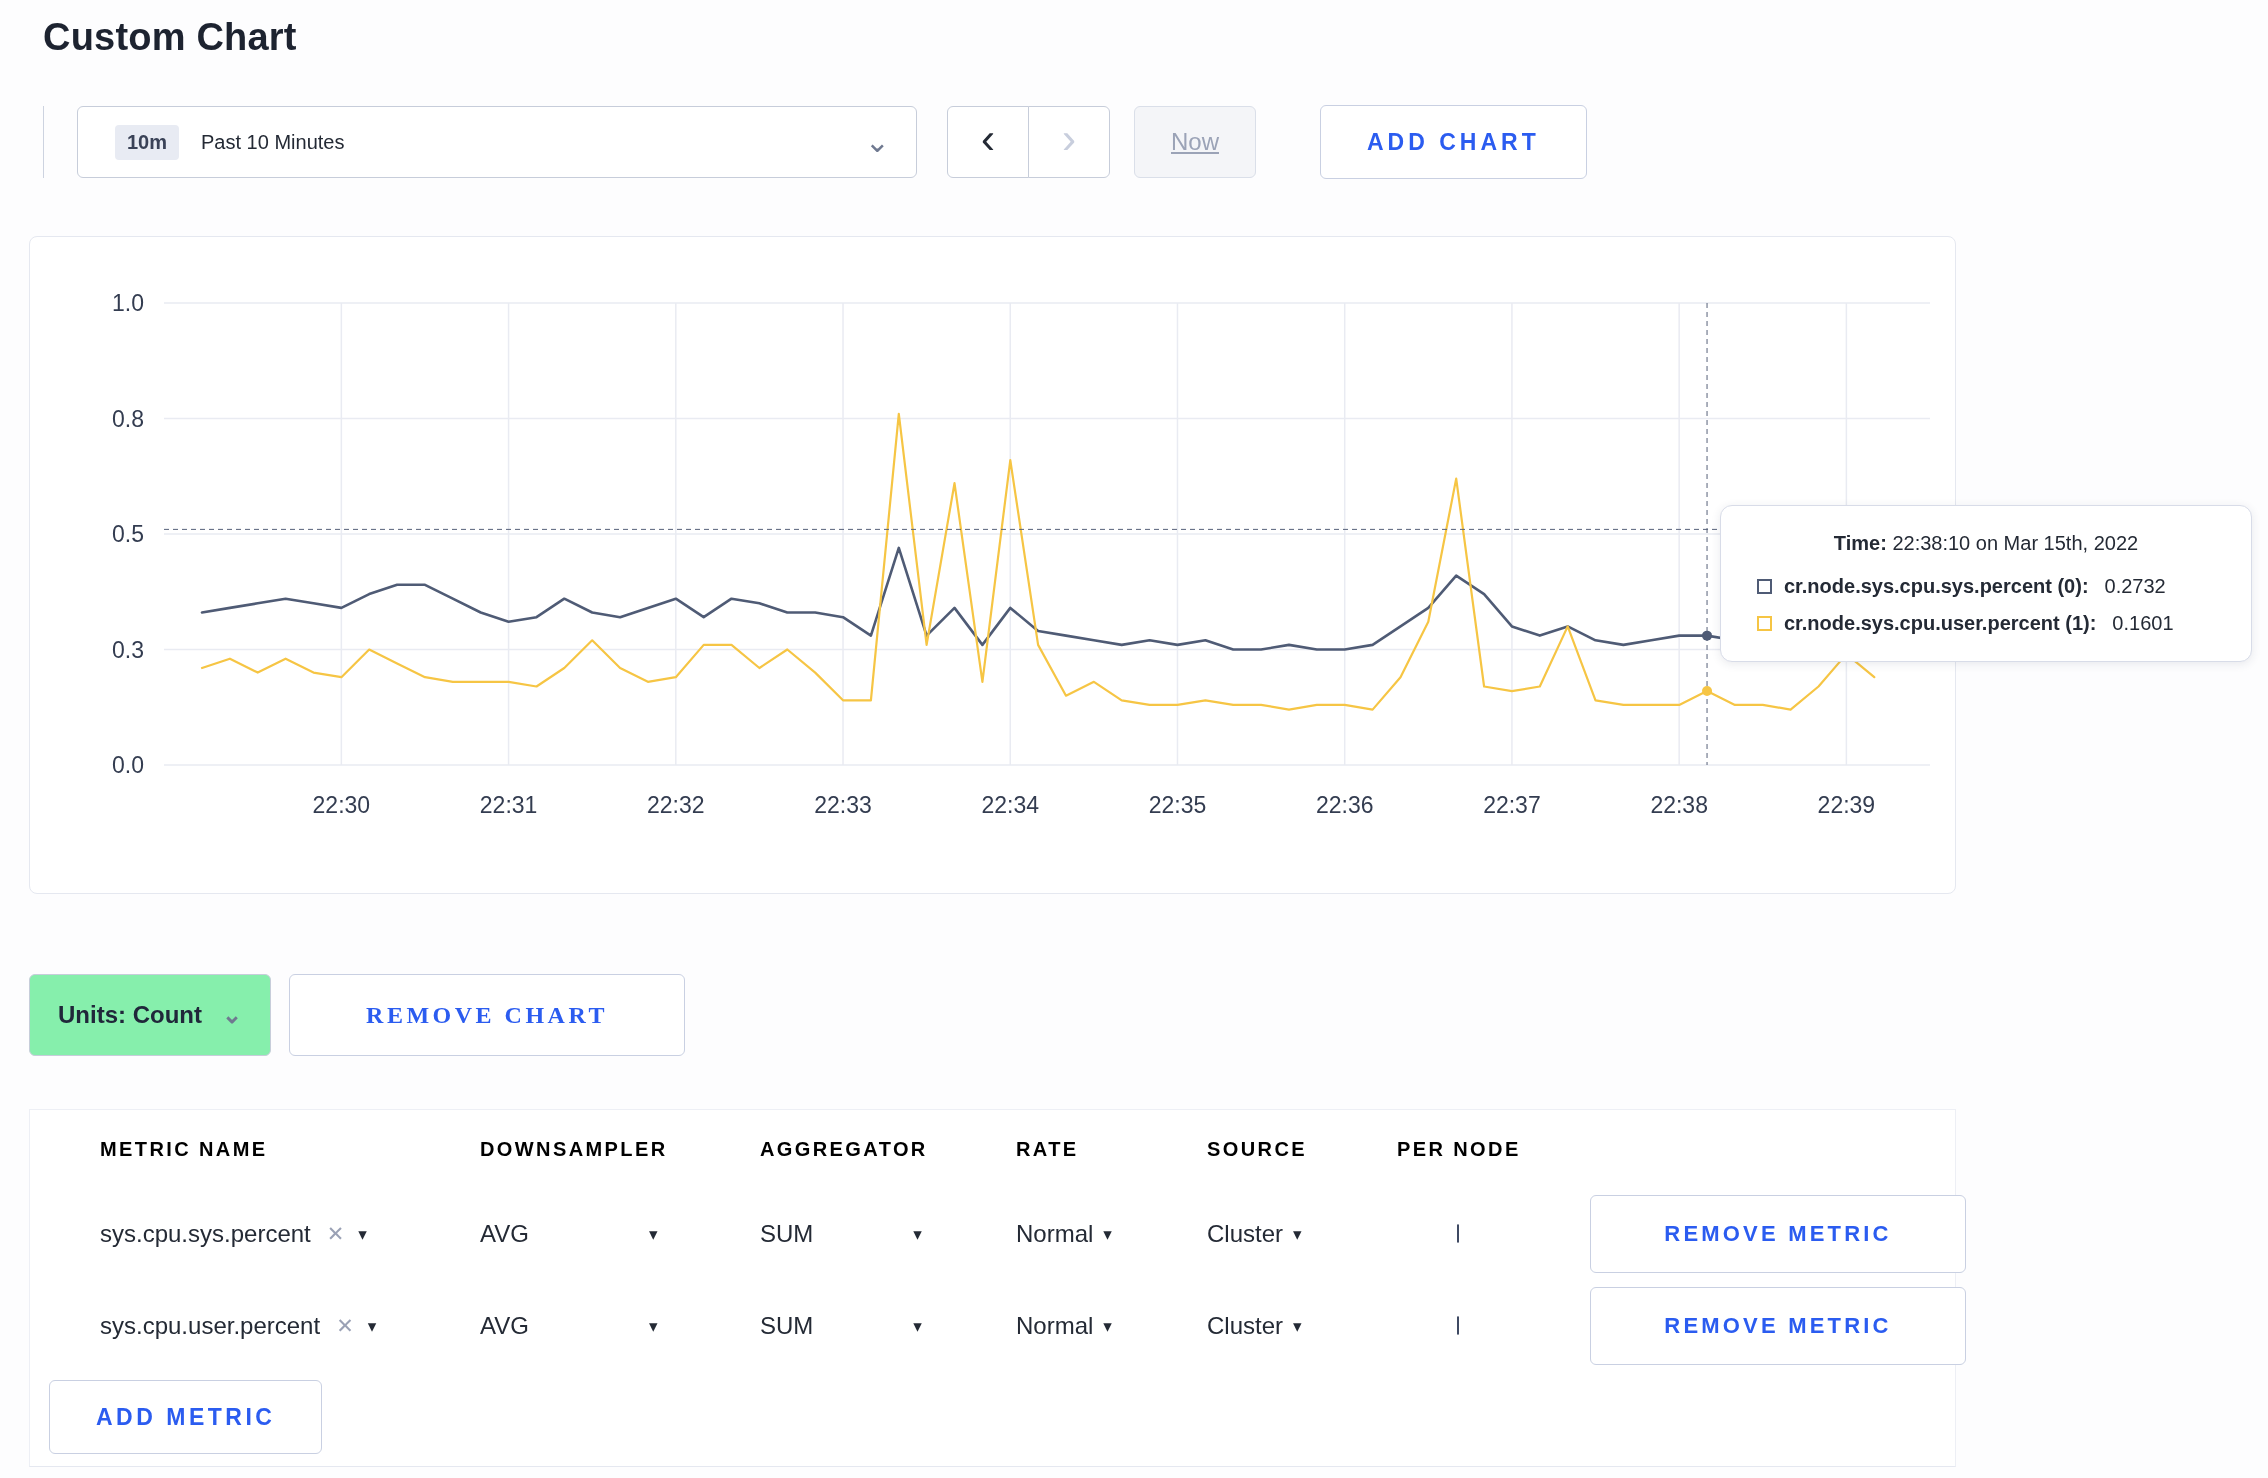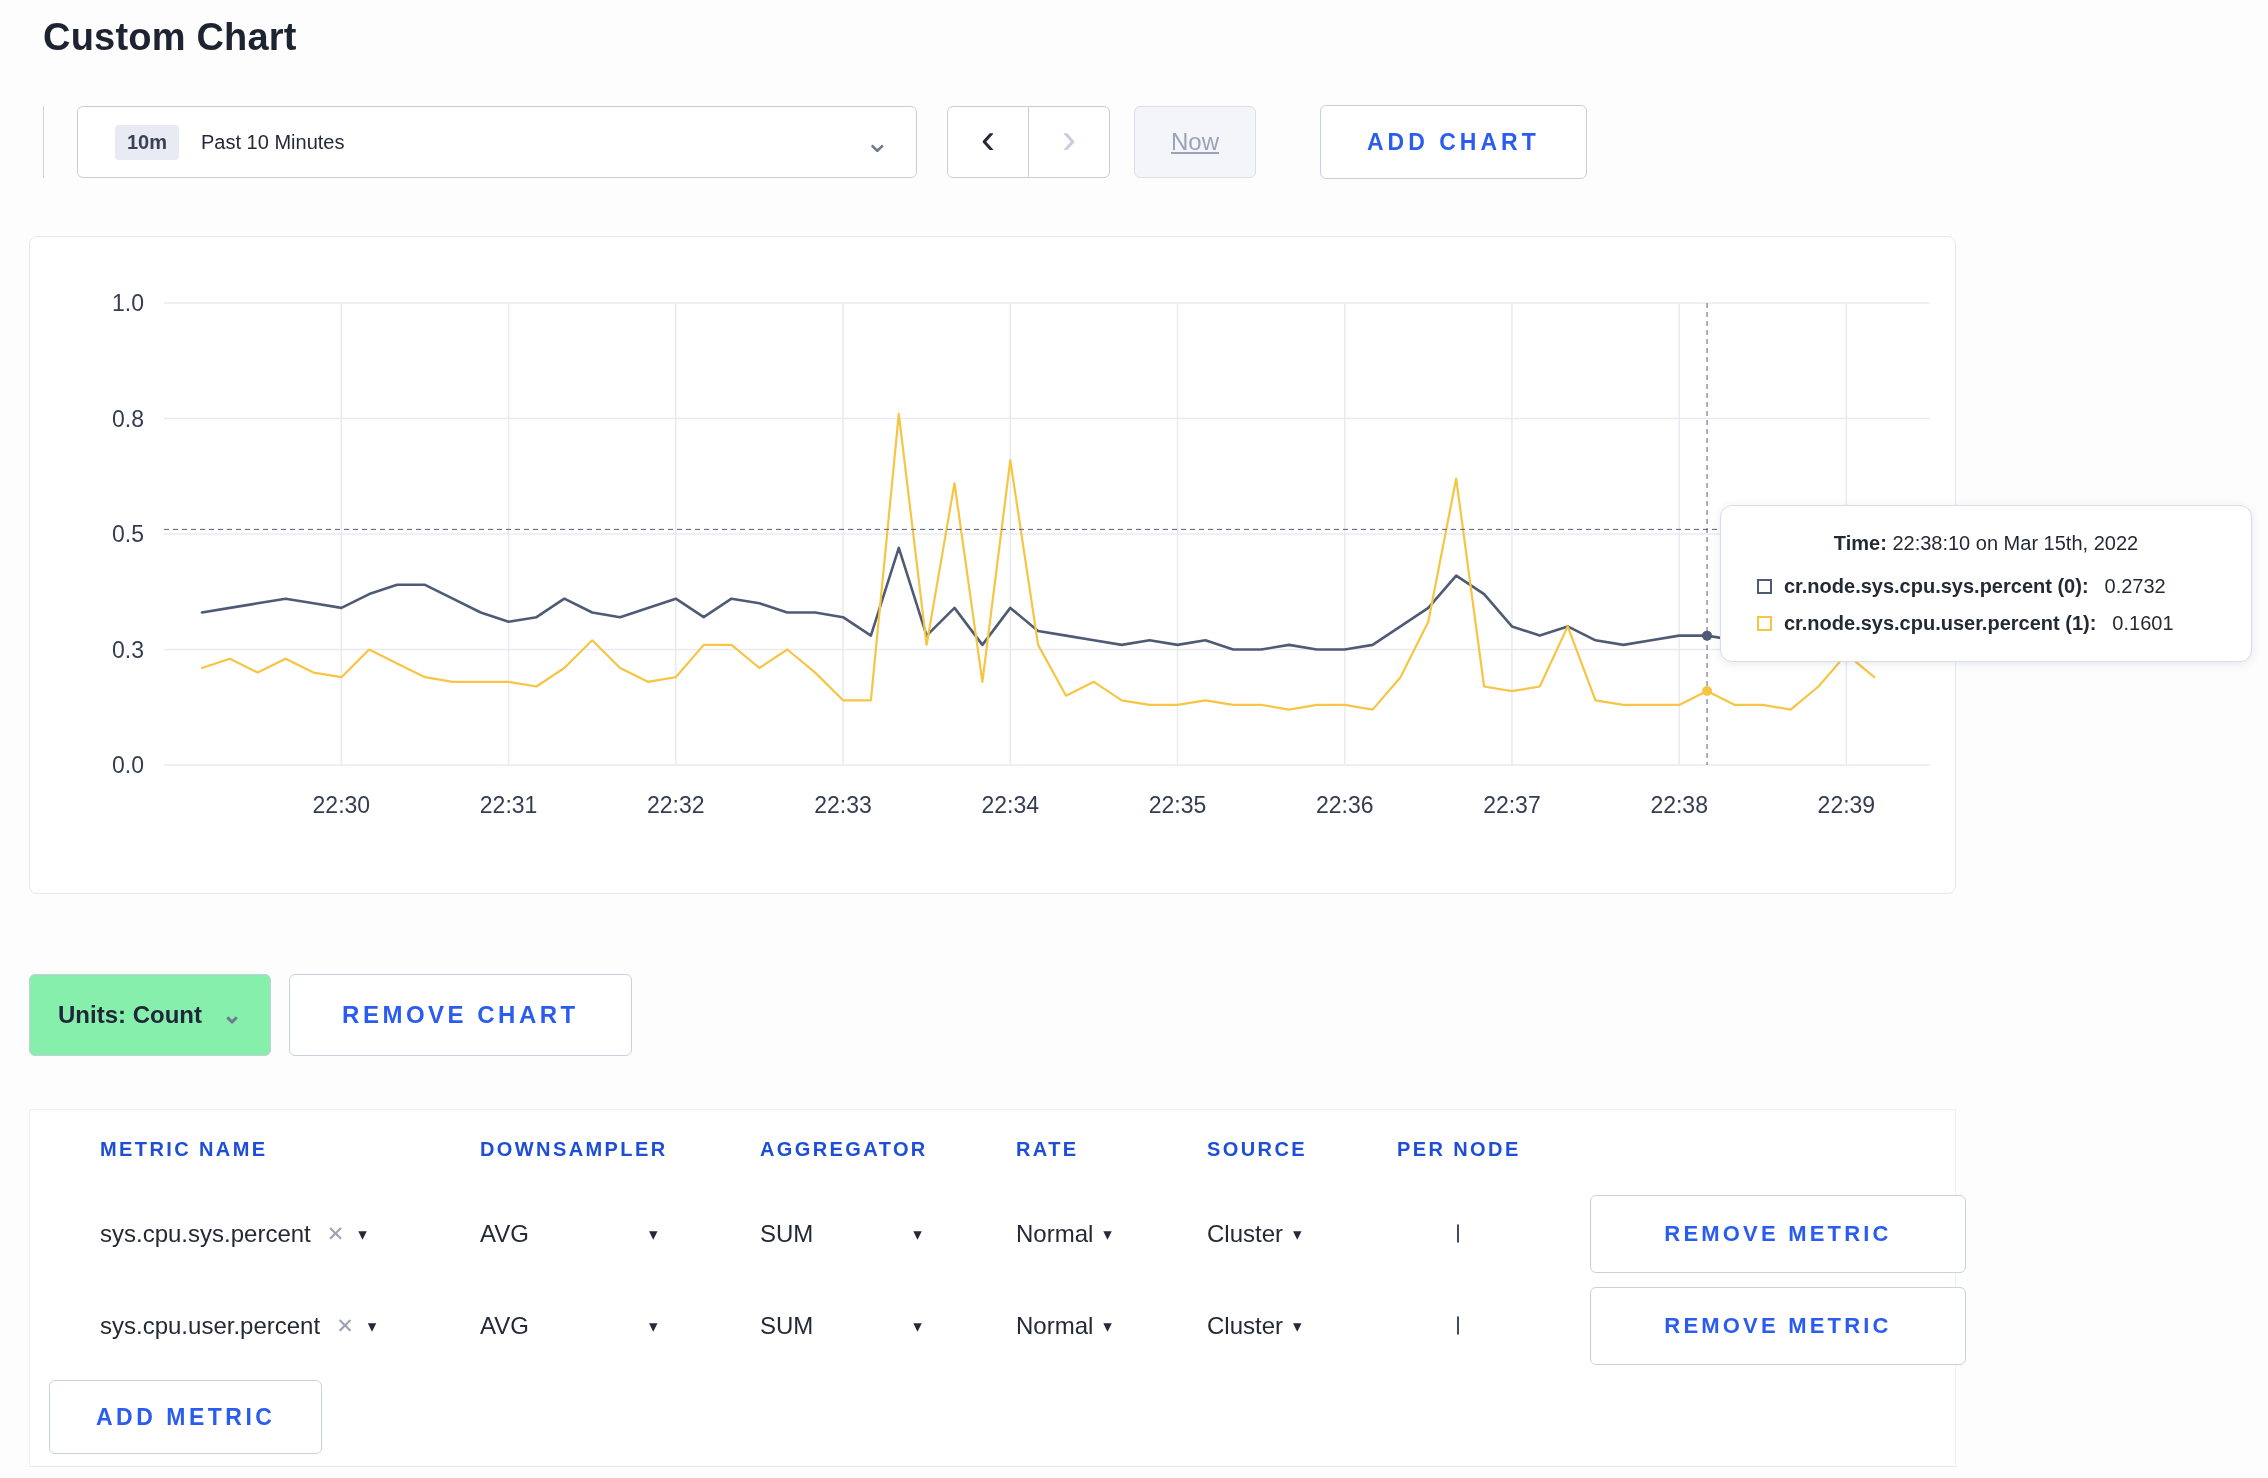--- a/index.html
+++ b/index.html
@@ -49,29 +49,29 @@
   .tt-label { font-weight:700; color:#242a35; }
   .tt-row { display:flex; align-items:center; gap:12px; margin-top:14px; font-size:20px; }
   .tt-swatch { width:15px; height:15px; border:2.5px solid #4f5b75; background:#fff; flex:0 0 auto; }
   .tt-val { margin-left:4px; }
 
   
   .chart-footer { display:flex; align-items:center; margin:80px 0 0 29px; gap:18px; }
   .units-btn { height:82px; padding:0 28px; background:#86efac; border:1px solid #c7cdda; border-radius:6px;
                font-size:24px; font-weight:700; color:#20273a; display:flex; align-items:center; gap:20px;
                cursor:pointer; }
-  .remove-chart-btn { height:82px; padding:0 52px; font-size:24px; letter-spacing:3.5px; }
+  .remove-chart-btn { height:82px; padding:0 76px; font-size:24px; letter-spacing:3.5px;font-family:Liberation Serif, serif; }
 
   
   .metrics-panel { margin:53px 0 0 29px; width:1927px; height:358px; background:#fff;
                    border:1px solid #edeff5; border-bottom:1px solid #e5e8f0; }
   .mt-grid { display:grid; grid-template-columns:380px 280px 256px 191px 190px 170px 1fr;
              align-items:center; padding-left:70px; }
   .mt-header { height:78px; }
-  .mt-header .hcell { font-size:20px; font-weight:700; letter-spacing:2.4px; color:#1d4ed8; }
+  .mt-header .hcell { font-size:20px; font-weight:700; letter-spacing:2.4px; color:#000000; }
   .mt-row { height:92px; }
   .cell { display:flex; align-items:center; font-size:24px; color:#242a35; cursor:pointer; width:max-content; }
   .caret { font-size:17px; margin-left:14px; color:#242a35; }
   .x-icon { font-size:21px; margin-left:16px; color:#9aa1b5; cursor:pointer; }
   .checkbox { width:26px; height:26px; border:1.5px solid #3f4a63; border-radius:4px; background:#fff;
               cursor:pointer; margin-left:60px; }
   .remove-metric-btn { width:376px; height:78px; font-size:22px; letter-spacing:3.2px; justify-self:start; margin-left:23px; }
   .add-metric-btn { margin:8px 0 0 19px; height:74px; padding:0 46px; font-size:23px; letter-spacing:3.5px; }
 </style>
 </head>

